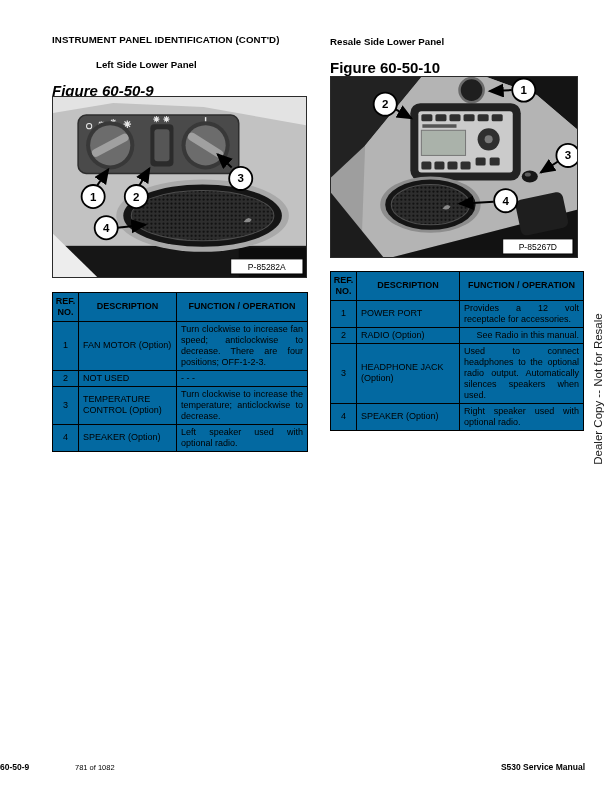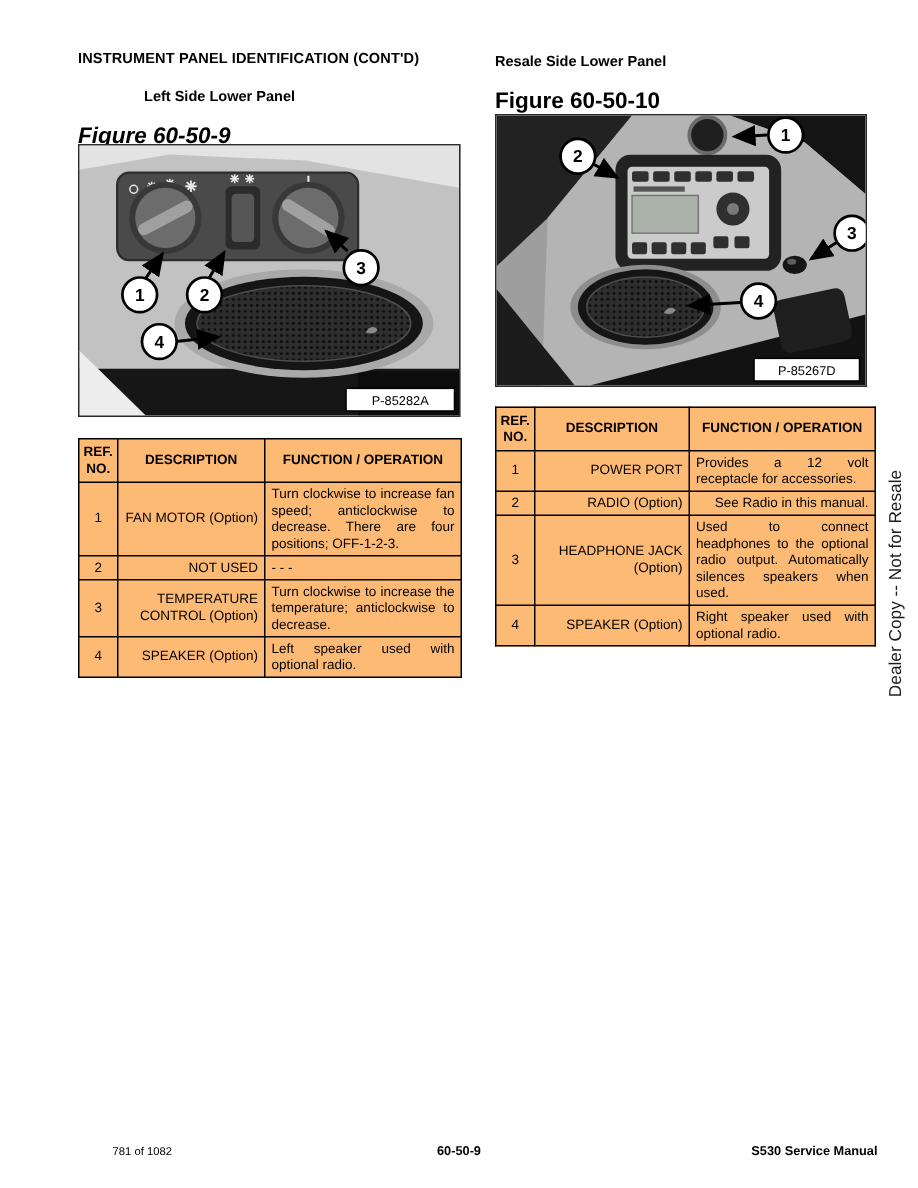--- a/index.html
+++ b/index.html
@@ -14,41 +14,41 @@
   .h-sub   { font-size:9.7px; font-weight:bold; }
   .fig-cap { font-size:15px; font-weight:bold; }
 
   .figure-frame {
     border:1.5px solid #2b2b2b; box-sizing:border-box; background:#c4c4c4;
   }
   .figure-frame svg { display:block; width:100%; height:100%; }
 
   table.spec {
     border-collapse:collapse; table-layout:fixed;
-    border:1.5px solid #000; background:#fdba74;
+    border:1.5px solid #000; background:#0369a1;
   }
   table.spec th, table.spec td {
     border:1px solid #000; font-size:9px; line-height:1.22;
     vertical-align:middle; box-sizing:border-box;
   }
   table.spec th {
     font-weight:bold; text-align:center; padding:3px 2px;
   }
   th.ref-h { font-size:8.5px; white-space:pre-line; }
   td.ref  { text-align:center; padding:2px 1px; }
-  td.desc { text-align:right;  padding:2px 4px;margin-top:40px; }
+  td.desc { text-align:left;  padding:2px 4px;margin-top:40px; }
   td.func { text-align:justify; padding:2px 4px; }
 
   .watermark {
     left:500px; top:383px; width:195px; text-align:center;
     transform:rotate(-90deg); transform-origin:center center;
     font-size:11.5px; color:#1a1a1a; white-space:nowrap;
   }
   .footer-left   { left:75px;  top:763px; font-size:7.5px; }
-  .footer-center { left:0; width:612px; top:762px; text-align:center; font-size:8.5px; font-weight:bold; }
+  .footer-center { left:0; width:612px; top:762px; text-align:left; font-size:8.5px; font-weight:bold; }
   .footer-right  { right:27px; top:762px; font-size:8.5px; font-weight:bold; }
 </style>
 </head>
 <body>
 
 <div class="abs h-title" style="left:52px; top:34px;">INSTRUMENT PANEL IDENTIFICATION (CONT'D)</div>
 
 <div class="abs h-sub" style="left:52px; top:59px;padding-left:44px;">Left Side Lower Panel</div>
 <div class="abs fig-cap" style="left:52px; top:82px;font-style:italic;">Figure 60-50-9</div>
 

